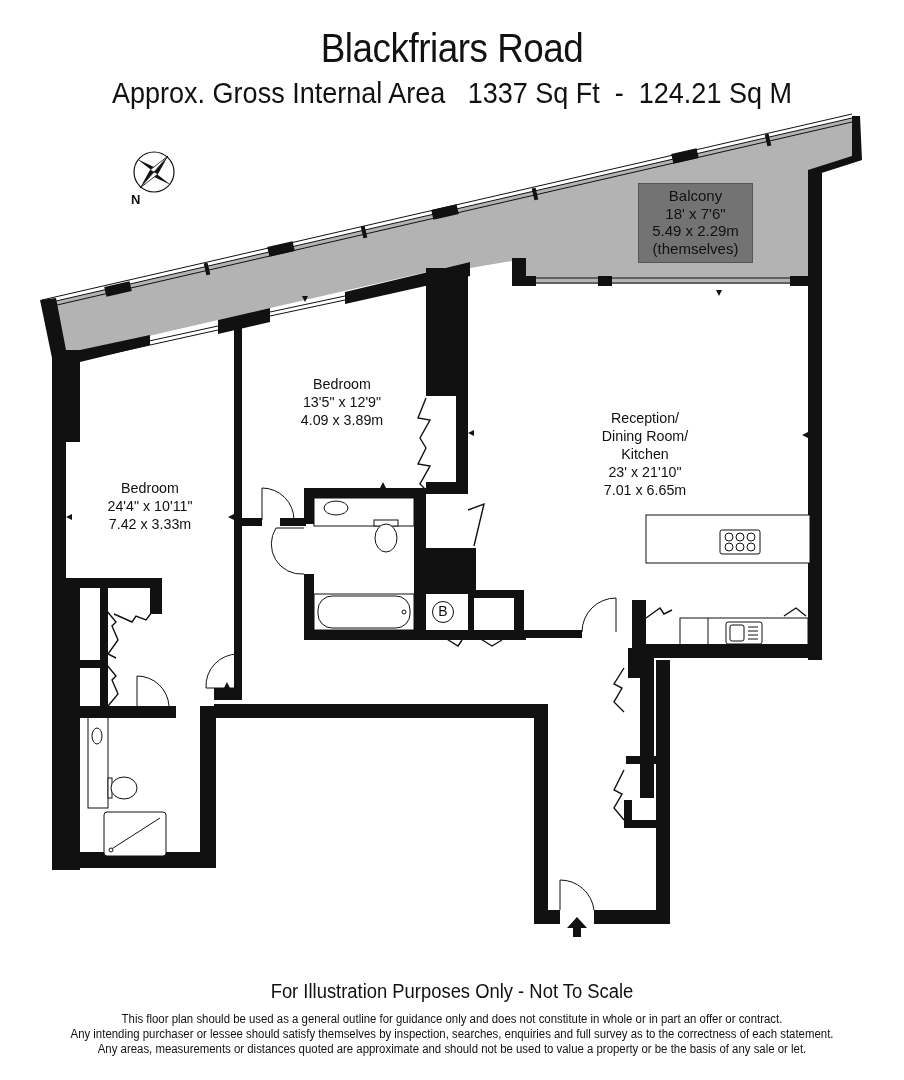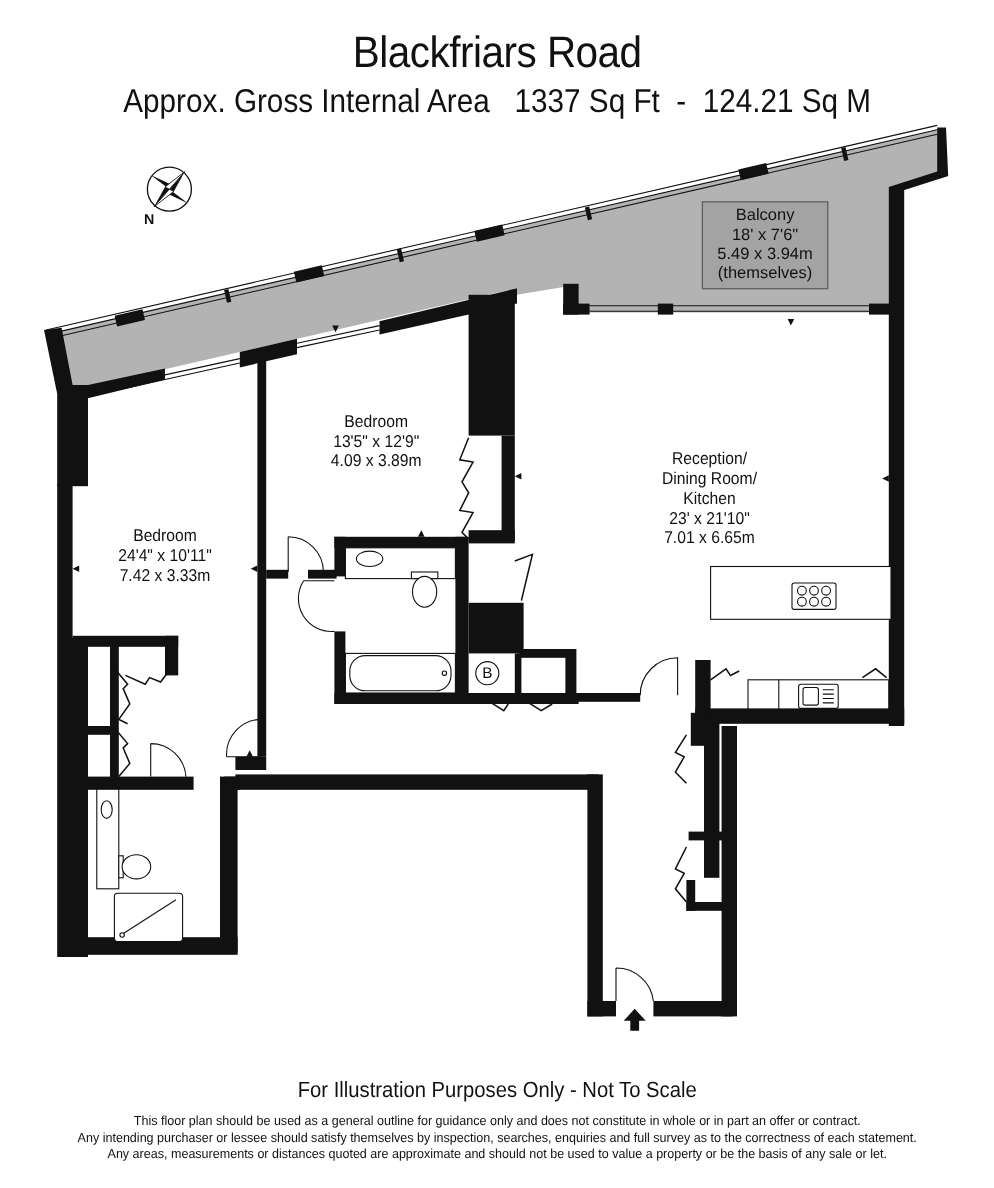--- a/index.html
+++ b/index.html
@@ -1,21 +1,21 @@
 <!DOCTYPE html>
 <html><head>
   <meta charset="utf-8">
   <style>
     html, body { margin: 0; padding: 0; background: #ffffff; }
     body { width: 904px; height: 1080px; position: relative; overflow: hidden; font-family: "Liberation Sans", sans-serif; color: #111; }
     .title { position: absolute; left: 0; width: 904px; top: 26px; text-align: center; font-size: 40px; letter-spacing: -0.5px; transform: scaleX(0.92); }
     .subtitle { position: absolute; left: 0; width: 904px; top: 76px; text-align: center; font-size: 30px; transform: scaleX(0.9); white-space: pre; }
     .plan { position: absolute; left: 0; top: 0; }
     .room-label { position: absolute; text-align: center; font-size: 15.5px; line-height: 18px; transform: scaleX(0.92); }
-    .balcony-box { position: absolute; left: 638px; top: 183px; width: 115px; height: 80px; background: #a3a3a3; border: 1px solid #555; box-sizing: border-box; text-align: center; font-size: 15px; line-height: 17.5px; padding-top: 3px; }
+    .balcony-box { position: absolute; left: 638px; top: 183px; width: 115px; height: 80px; background: #737373; border: 1px solid #555; box-sizing: border-box; text-align: center; font-size: 15px; line-height: 17.5px; padding-top: 3px; }
     .compass-n { position: absolute; left: 131px; top: 192px; font-size: 13px; font-weight: bold; }
     .boiler { position: absolute; left: 432px; top: 601px; width: 22px; height: 22px; border: 1.5px solid #111; border-radius: 50%; box-sizing: border-box; text-align: center; font-size: 14px; line-height: 19px; }
     .footer-heading { position: absolute; left: 0; width: 904px; top: 980px; text-align: center; font-size: 20px; transform: scaleX(0.92); }
     .disclaimer { position: absolute; left: 0; width: 904px; top: 1012px; text-align: center; font-size: 12px; line-height: 15px; transform: scaleX(0.95); }
     .disclaimer div { white-space: nowrap; }
   </style>
 </head>
 <body>
 
 <div class="title">Blackfriars Road</div>
@@ -196,21 +196,21 @@
   <g fill="#111">
     <polygon points="577,917 567,928 573,928 573,937 581,937 581,928 587,928"></polygon>
   </g>
 </svg>
 
 <div class="compass-n">N</div>
 
 <div class="balcony-box">
   <div>Balcony</div>
   <div>18' x 7'6"</div>
-  <div>5.49 x 3.94m</div>
+  <div>5.49 x 2.29m</div>
   <div>(themselves)</div>
 </div>
 
 <div class="room-label" style="left:262px; top:375px; width:160px;">
   <div>Bedroom</div>
   <div>13'5" x 12'9"</div>
   <div>4.09 x 3.89m</div>
 </div>
 
 <div class="room-label" style="left:75px; top:479px; width:150px;">

